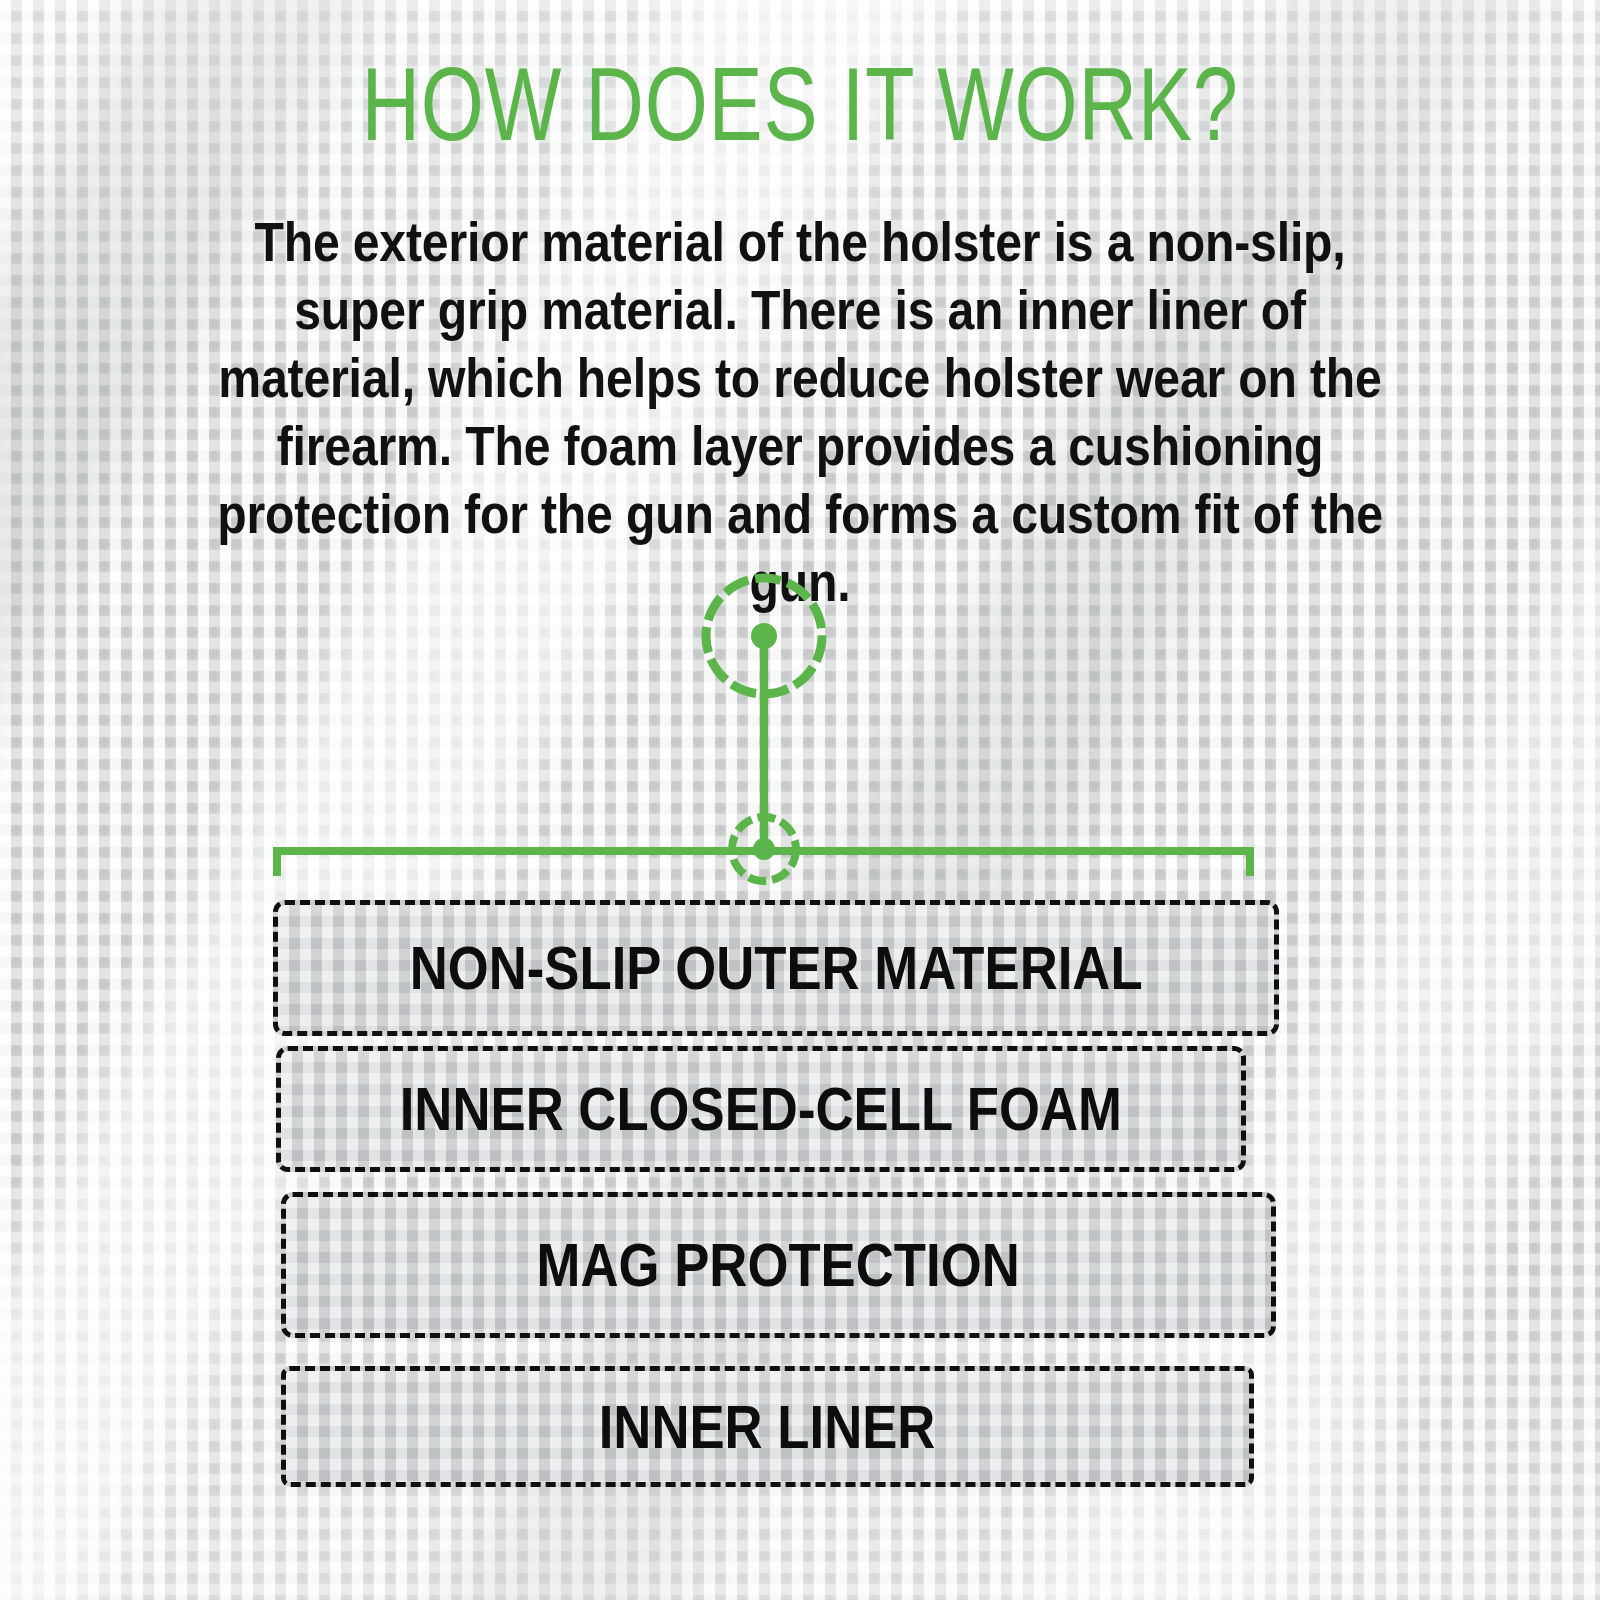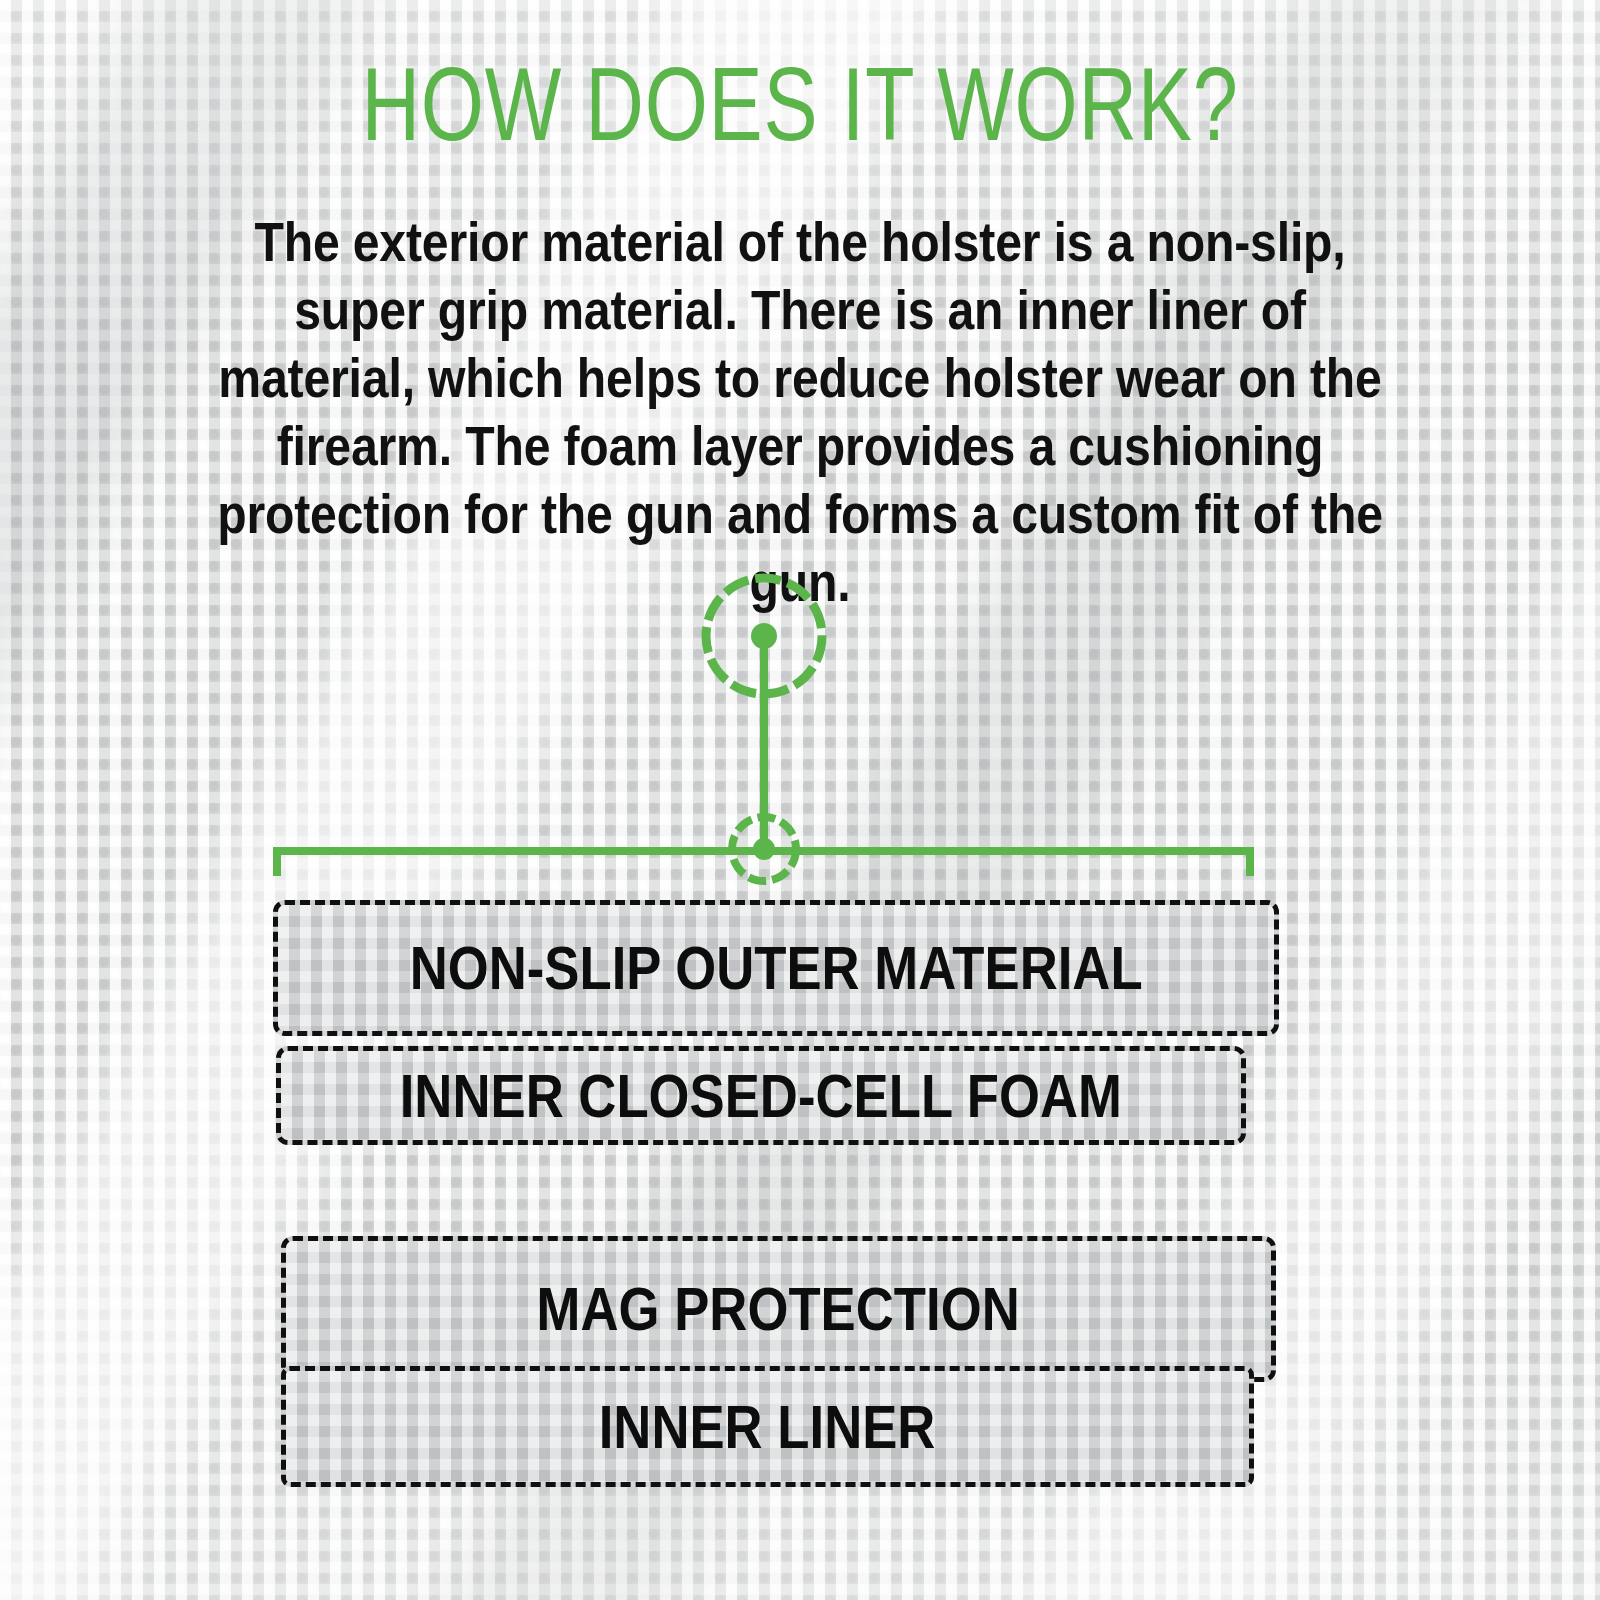--- a/index.html
+++ b/index.html
@@ -158,22 +158,22 @@
     font-size: 62px;
     font-weight: 700;
     color: #0d0d0d;
     letter-spacing: 0px;
     white-space: nowrap;
     transform: scaleX(0.85);
     line-height: 1;
   }
 
   #box-0 { left: 273px; top: 900px;  width: 1006px; height: 136px; }
-  #box-1 { left: 276px; top: 1046px; width: 970px;  height: 99px; }
-  #box-2 { left: 281px; top: 1192px; width: 995px;  height: 146px; margin-top: 44px; }
+  #box-1 { left: 276px; top: 1046px; width: 970px;  height: 126px; }
+  #box-2 { left: 281px; top: 1192px; width: 995px;  height: 146px; }
   #box-3 { left: 281px; top: 1366px; width: 973px;  height: 121px; border-radius: 9px; }
 </style>
 </head>
 <body>
 
 <div id="infographic">
 
   <div class="bg-weave"></div>
   <div class="bg-weave2"></div>
   <div class="bg-bands"></div>

